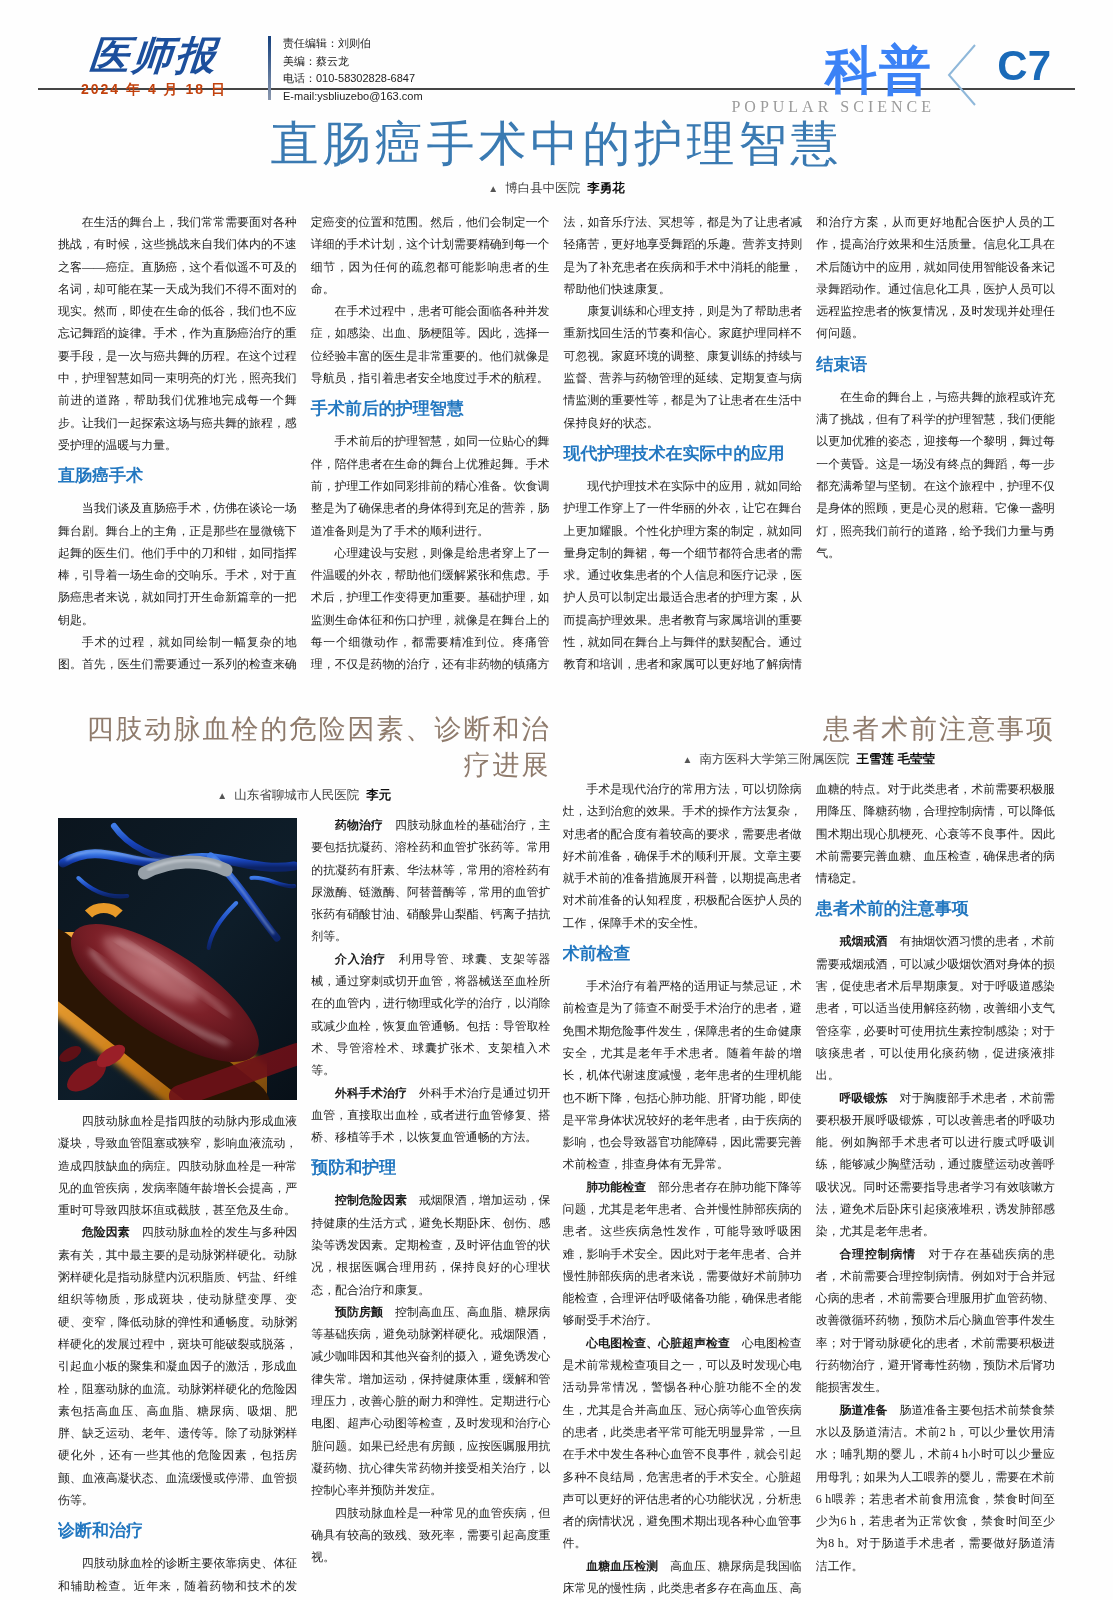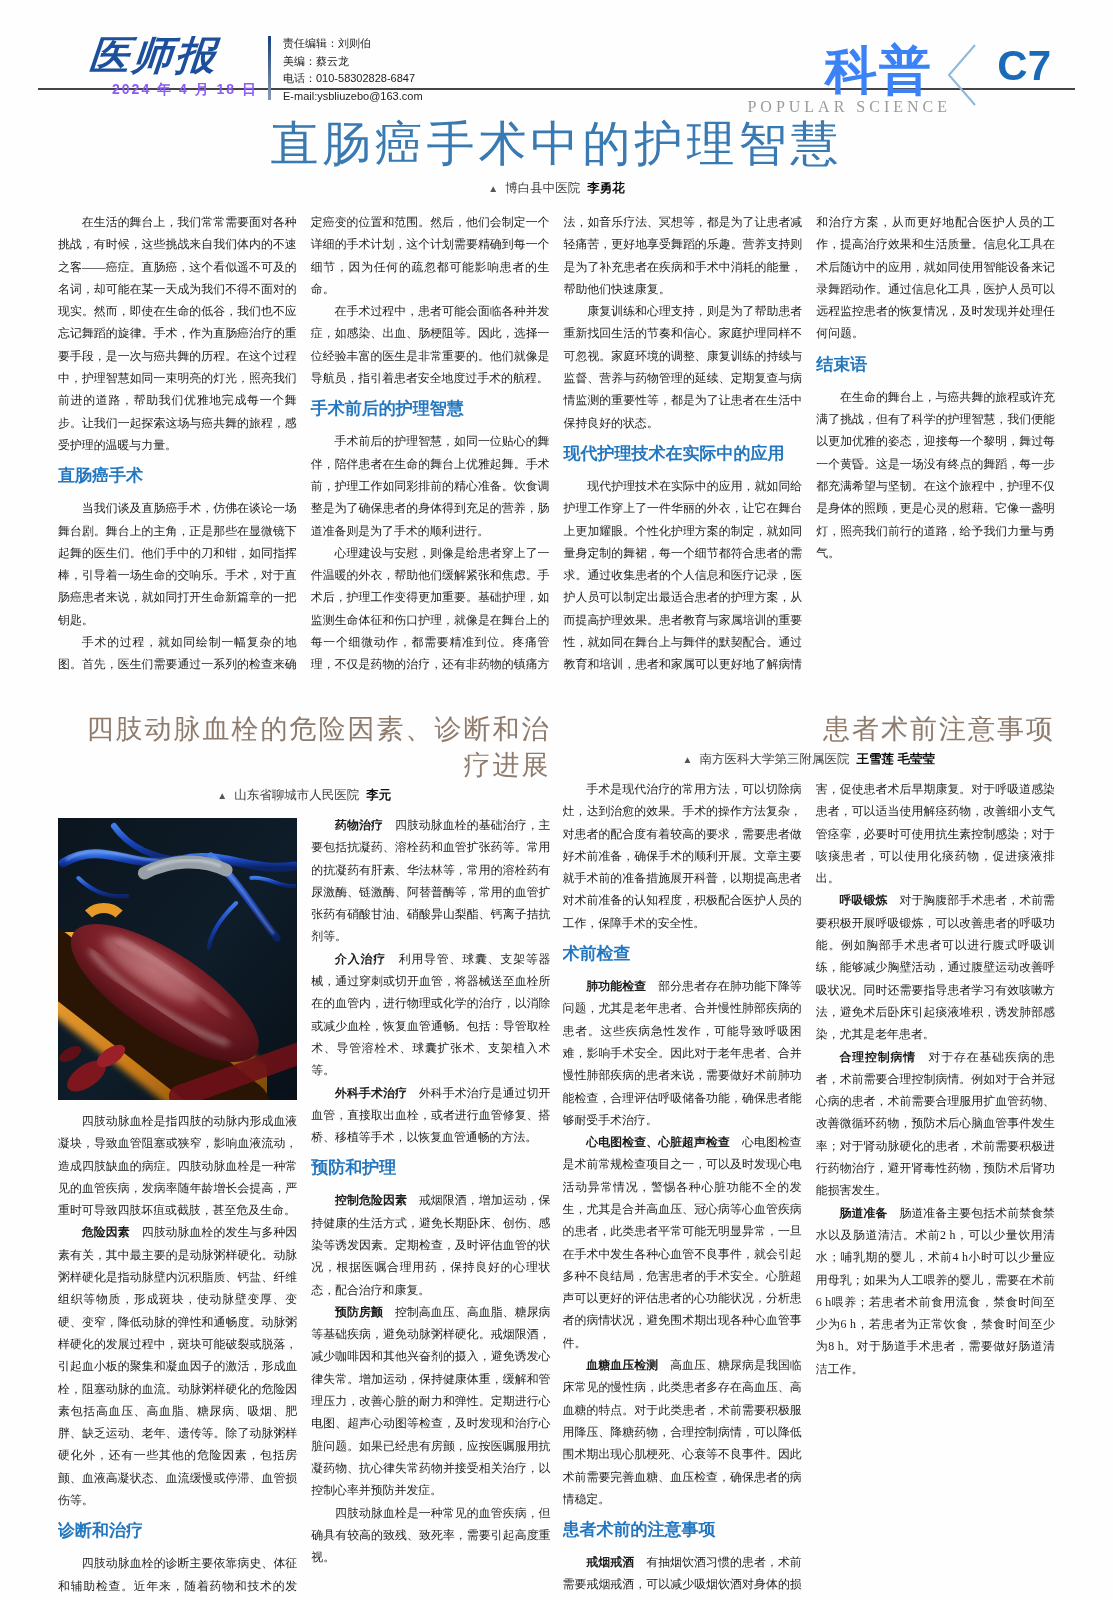--- a/index.html
+++ b/index.html
@@ -3,27 +3,27 @@
 <meta charset="utf-8">
 <style>
   html,body{margin:0;padding:0;background:#e8e8e8;}
   .page{position:relative;width:1113px;height:1600px;margin:0 auto;background:#fefefe;
         font-family:"Liberation Serif", serif;color:#1c1c1c;overflow:hidden;box-sizing:border-box;}
   
   header{display:flex;align-items:flex-start;padding:34px 38px 0 50px;height:86px;box-sizing:border-box;}
   .mast-left{width:208px;text-align:center;}
   .logo{font-family:"DejaVu Serif", serif;font-size:40px;font-weight:bold;font-style:italic;
         color:#1c4f9c;letter-spacing:3px;line-height:1.05;transform:skewX(-5deg);}
-  .date{font-size:14px;font-weight:bold;color:#8b5cf6;margin-top:5px;letter-spacing:2px;
-        font-family:"Liberation Sans", sans-serif;text-align:right;}
+  .date{font-size:14px;font-weight:bold;color:#c2410c;margin-top:5px;letter-spacing:2px;
+        font-family:"Liberation Sans", sans-serif;}
   .divider-v{width:3px;height:64px;background:linear-gradient(#16417e,#8a97ad);margin:2px 12px 0 10px;}
   .edit-info{font-family:"Liberation Sans", sans-serif;font-size:11px;line-height:1.6;color:#222;padding-top:1px;}
   .spacer{flex:1;}
   .banner{position:relative;width:330px;height:84px;font-family:"Liberation Sans", sans-serif;}
-  .sec-en{position:absolute;right:124px;bottom:2px;font-family:"Liberation Serif", serif;
+  .sec-en{position:absolute;right:140px;bottom:2px;font-family:"Liberation Serif", serif;
           font-size:16px;color:#9b9b9b;letter-spacing:4px;white-space:nowrap;}
   .sec-cn{position:absolute;right:142px;top:2px;font-size:52px;font-weight:700;color:#3b82f6;letter-spacing:2px;}
   .angle-mark{position:absolute;right:98px;top:8px;}
   .page-no{position:absolute;right:24px;top:8px;font-size:42px;font-weight:bold;color:#1a6ab8;}
   .header-rule{border-top:2px solid #454545;margin:2px 38px 0 38px;}
   
   .main-title{text-align:center;margin:22px 0 4px;font-family:"Liberation Sans", sans-serif;
               font-weight:500;font-size:48px;color:#3a7ab2;letter-spacing:4px;}
   .byline{text-align:center;font-family:"Liberation Sans", sans-serif;font-size:12.5px;color:#3c3c3c;}
   .byline .tri{font-size:10px;color:#555;margin-right:7px;}
@@ -190,20 +190,21 @@
     </div>
 
     <div class="half">
       <h2 class="sub-title">患者术前注意事项</h2>
       <div class="byline">
         <span class="tri">▲</span><span class="aff">南方医科大学第三附属医院</span><span class="name">王雪莲 毛莹莹</span>
       </div>
       <div class="body-text">
         <p class="para"><span>手术是现代治疗的常用方法，可以切除病灶，达到治愈的效果。手术的操作方法复杂，对患者的配合度有着较高的要求，需要患者做好术前准备，确保手术的顺利开展。文章主要就手术前的准备措施展开科普，以期提高患者对术前准备的认知程度，积极配合医护人员的工作，保障手术的安全性。</span></p>
         <h3 class="col-head">术前检查</h3>
+        <p class="para"><span>手术治疗有着严格的适用证与禁忌证，术前检查是为了筛查不耐受手术治疗的患者，避免围术期危险事件发生，保障患者的生命健康安全，尤其是老年手术患者。随着年龄的增长，机体代谢速度减慢，老年患者的生理机能也不断下降，包括心肺功能、肝肾功能，即使是平常身体状况较好的老年患者，由于疾病的影响，也会导致器官功能障碍，因此需要完善术前检查，排查身体有无异常。</span></p>
         <p class="para"><b class="lead">肺功能检查　</b><span>部分患者存在肺功能下降等问题，尤其是老年患者、合并慢性肺部疾病的患者。这些疾病急性发作，可能导致呼吸困难，影响手术安全。因此对于老年患者、合并慢性肺部疾病的患者来说，需要做好术前肺功能检查，合理评估呼吸储备功能，确保患者能够耐受手术治疗。</span></p>
         <p class="para"><b class="lead">心电图检查、心脏超声检查　</b><span>心电图检查是术前常规检查项目之一，可以及时发现心电活动异常情况，警惕各种心脏功能不全的发生，尤其是合并高血压、冠心病等心血管疾病的患者，此类患者平常可能无明显异常，一旦在手术中发生各种心血管不良事件，就会引起多种不良结局，危害患者的手术安全。心脏超声可以更好的评估患者的心功能状况，分析患者的病情状况，避免围术期出现各种心血管事件。</span></p>
         <p class="para"><b class="lead">血糖血压检测　</b><span>高血压、糖尿病是我国临床常见的慢性病，此类患者多存在高血压、高血糖的特点。对于此类患者，术前需要积极服用降压、降糖药物，合理控制病情，可以降低围术期出现心肌梗死、心衰等不良事件。因此术前需要完善血糖、血压检查，确保患者的病情稳定。</span></p>
         <h3 class="col-head">患者术前的注意事项</h3>
         <p class="para"><b class="lead">戒烟戒酒　</b><span>有抽烟饮酒习惯的患者，术前需要戒烟戒酒，可以减少吸烟饮酒对身体的损害，促使患者术后早期康复。对于呼吸道感染患者，可以适当使用解痉药物，改善细小支气管痉挛，必要时可使用抗生素控制感染；对于咳痰患者，可以使用化痰药物，促进痰液排出。</span></p>
         <p class="para"><b class="lead">呼吸锻炼　</b><span>对于胸腹部手术患者，术前需要积极开展呼吸锻炼，可以改善患者的呼吸功能。例如胸部手术患者可以进行腹式呼吸训练，能够减少胸壁活动，通过腹壁运动改善呼吸状况。同时还需要指导患者学习有效咳嗽方法，避免术后卧床引起痰液堆积，诱发肺部感染，尤其是老年患者。</span></p>
         <p class="para"><b class="lead">合理控制病情　</b><span>对于存在基础疾病的患者，术前需要合理控制病情。例如对于合并冠心病的患者，术前需要合理服用扩血管药物、改善微循环药物，预防术后心脑血管事件发生率；对于肾动脉硬化的患者，术前需要积极进行药物治疗，避开肾毒性药物，预防术后肾功能损害发生。</span></p>
         <p class="para"><b class="lead">肠道准备　</b><span>肠道准备主要包括术前禁食禁水以及肠道清洁。术前2 h，可以少量饮用清水；哺乳期的婴儿，术前4 h小时可以少量应用母乳；如果为人工喂养的婴儿，需要在术前6 h喂养；若患者术前食用流食，禁食时间至少为6 h，若患者为正常饮食，禁食时间至少为8 h。对于肠道手术患者，需要做好肠道清洁工作。</span></p>
       </div>
     </div>

